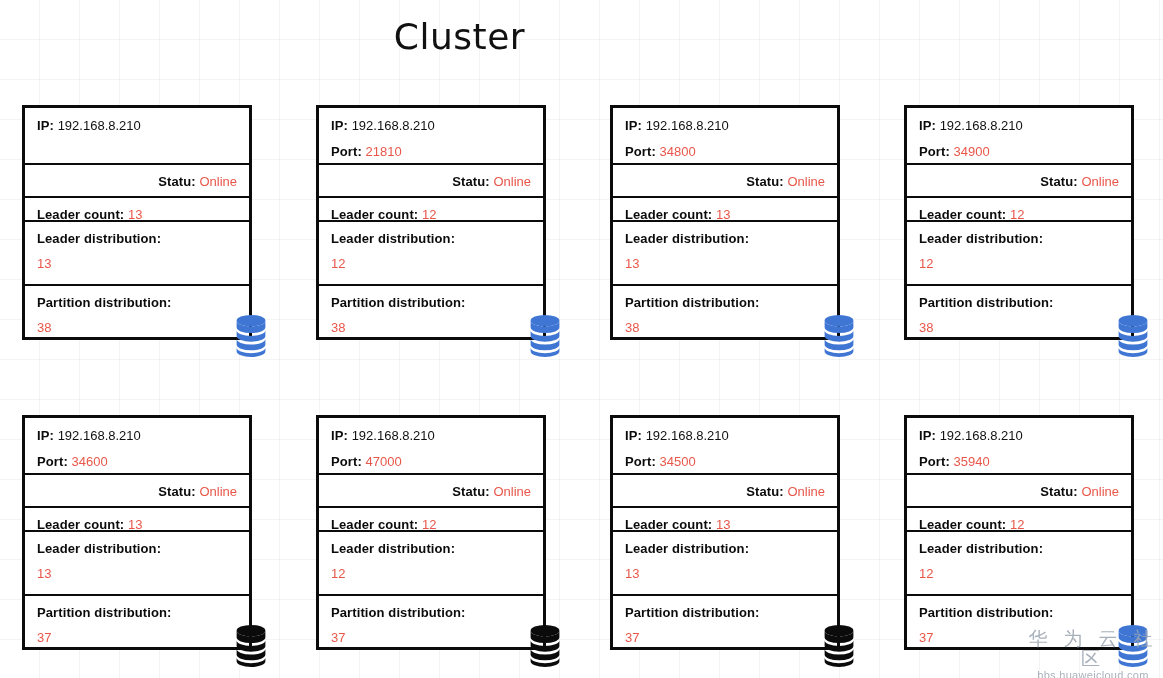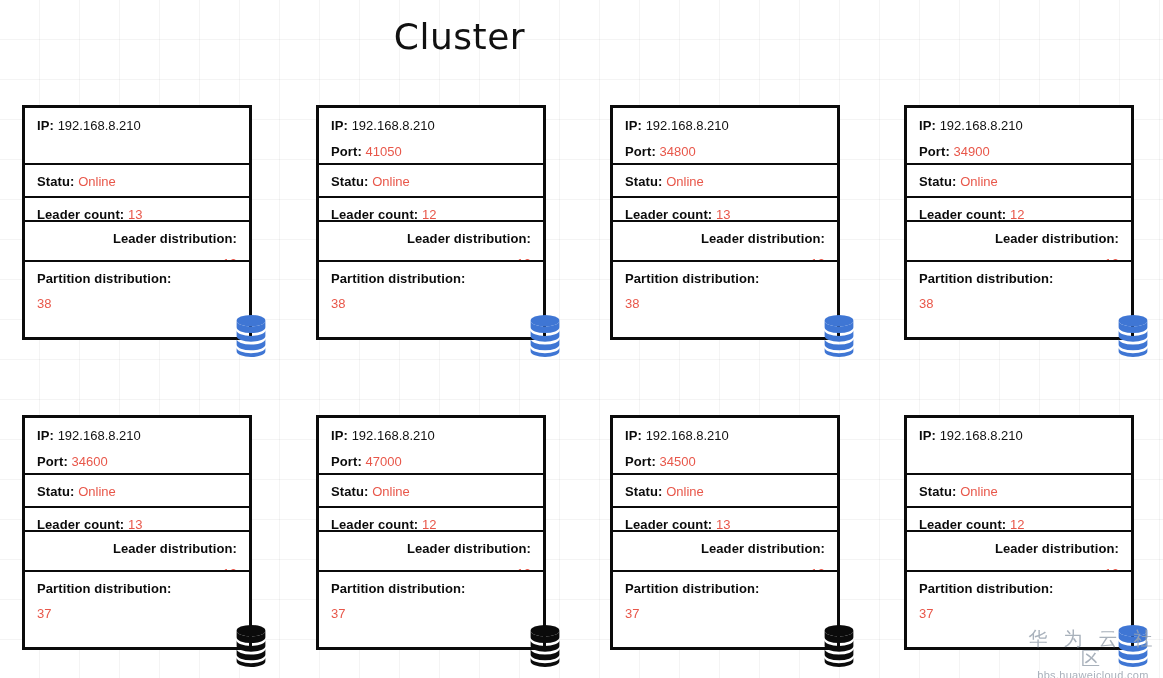--- a/index.html
+++ b/index.html
@@ -78,23 +78,23 @@
     border-bottom: 2px solid #0b0b0b;
     font-size: 13px;
     line-height: 26px;
     color: #111111;
     white-space: nowrap;
     overflow: hidden;
   }
   .card-row:last-child { border-bottom: none; }
 
   .row-address { height: 57px; padding-top: 5px; }
-  .row-status  { height: 33px; }
+  .row-status  { height: 33px; text-align: right; }
   .row-leader-count { height: 24px; }
-  .row-leader-dist { height: 40px; text-align: right; }
+  .row-leader-dist { height: 64px; }
   .row-part-dist  { height: 53px; }
 
   .lbl {
     font-weight: bold;
     color: #0b0b0b;
     letter-spacing: 0.1px;
   }
   .val {
     color: #e8574a;
     font-weight: normal;
@@ -169,21 +169,21 @@
           <path d="M9 9 L9 16 A15 6 0 0 0 39 16 L39 9 A15 6 0 0 1 9 9 Z" fill="#3f76d4"></path>
           <path d="M9 19 L9 25 A15 6 0 0 0 39 25 L39 19 A15 6 0 0 1 9 19 Z" fill="#3f76d4"></path>
           <path d="M9 28 L9 34 A15 6 0 0 0 39 34 L39 28 A15 6 0 0 1 9 28 Z" fill="#3f76d4"></path>
           <path d="M9 37 L9 41 A15 6 0 0 0 39 41 L39 37 A15 6 0 0 1 9 37 Z" fill="#3f76d4"></path>
         </svg></span>
     </div>
     <div class="node-card-wrap">
       <div class="node-card">
         <div class="card-row row-address">
           <div><span class="lbl">IP</span><span class="lbl">: </span><span class="val-plain">192.168.8.210</span></div>
-          <div><span class="lbl">Port</span><span class="lbl">: </span><span class="val">41050</span></div>
+          <div><span class="lbl">Port</span><span class="lbl">: </span><span class="val">21810</span></div>
         </div>
         <div class="card-row row-status"><span class="lbl">Statu</span><span class="lbl">: </span><span class="val">Online</span></div>
         <div class="card-row row-leader-count"><span class="lbl">Leader count</span><span class="lbl">: </span><span class="val">12</span></div>
         <div class="card-row row-leader-dist"><span class="lbl">Leader distribution</span><span class="lbl">:</span><span class="val-block">12</span></div>
         <div class="card-row row-part-dist"><span class="lbl">Partition distribution</span><span class="lbl">:</span><span class="val-block">38</span></div>
       </div>
       <span class="db-icon"><svg viewBox="0 0 48 48" width="46" height="46" aria-hidden="true">
           <ellipse cx="24" cy="9" rx="15" ry="6" fill="#3f76d4"></ellipse>
           <path d="M9 9 L9 16 A15 6 0 0 0 39 16 L39 9 A15 6 0 0 1 9 9 Z" fill="#3f76d4"></path>
           <path d="M9 19 L9 25 A15 6 0 0 0 39 25 L39 19 A15 6 0 0 1 9 19 Z" fill="#3f76d4"></path>
@@ -283,20 +283,21 @@
           <path d="M9 9 L9 16 A15 6 0 0 0 39 16 L39 9 A15 6 0 0 1 9 9 Z" fill="#0b0b0b"></path>
           <path d="M9 19 L9 25 A15 6 0 0 0 39 25 L39 19 A15 6 0 0 1 9 19 Z" fill="#0b0b0b"></path>
           <path d="M9 28 L9 34 A15 6 0 0 0 39 34 L39 28 A15 6 0 0 1 9 28 Z" fill="#0b0b0b"></path>
           <path d="M9 37 L9 41 A15 6 0 0 0 39 41 L39 37 A15 6 0 0 1 9 37 Z" fill="#0b0b0b"></path>
         </svg></span>
     </div>
     <div class="node-card-wrap">
       <div class="node-card">
         <div class="card-row row-address">
           <div><span class="lbl">IP</span><span class="lbl">: </span><span class="val-plain">192.168.8.210</span></div>
+          <div><span class="lbl">Port</span><span class="lbl">: </span><span class="val">35940</span></div>
         </div>
         <div class="card-row row-status"><span class="lbl">Statu</span><span class="lbl">: </span><span class="val">Online</span></div>
         <div class="card-row row-leader-count"><span class="lbl">Leader count</span><span class="lbl">: </span><span class="val">12</span></div>
         <div class="card-row row-leader-dist"><span class="lbl">Leader distribution</span><span class="lbl">:</span><span class="val-block">12</span></div>
         <div class="card-row row-part-dist"><span class="lbl">Partition distribution</span><span class="lbl">:</span><span class="val-block">37</span></div>
       </div>
       <span class="db-icon"><svg viewBox="0 0 48 48" width="46" height="46" aria-hidden="true">
           <ellipse cx="24" cy="9" rx="15" ry="6" fill="#3f76d4"></ellipse>
           <path d="M9 9 L9 16 A15 6 0 0 0 39 16 L39 9 A15 6 0 0 1 9 9 Z" fill="#3f76d4"></path>
           <path d="M9 19 L9 25 A15 6 0 0 0 39 25 L39 19 A15 6 0 0 1 9 19 Z" fill="#3f76d4"></path>

